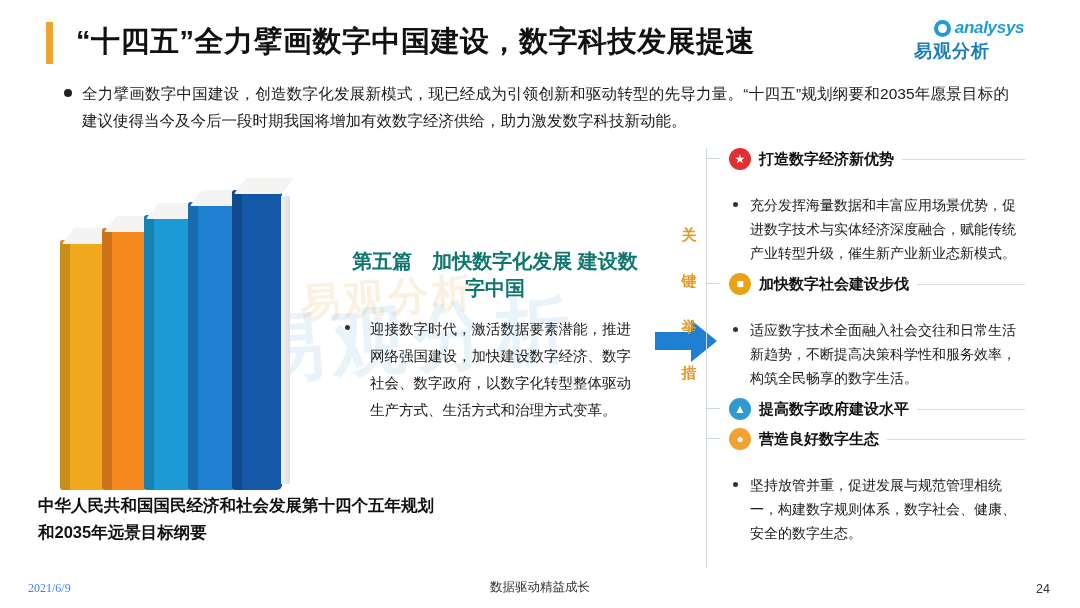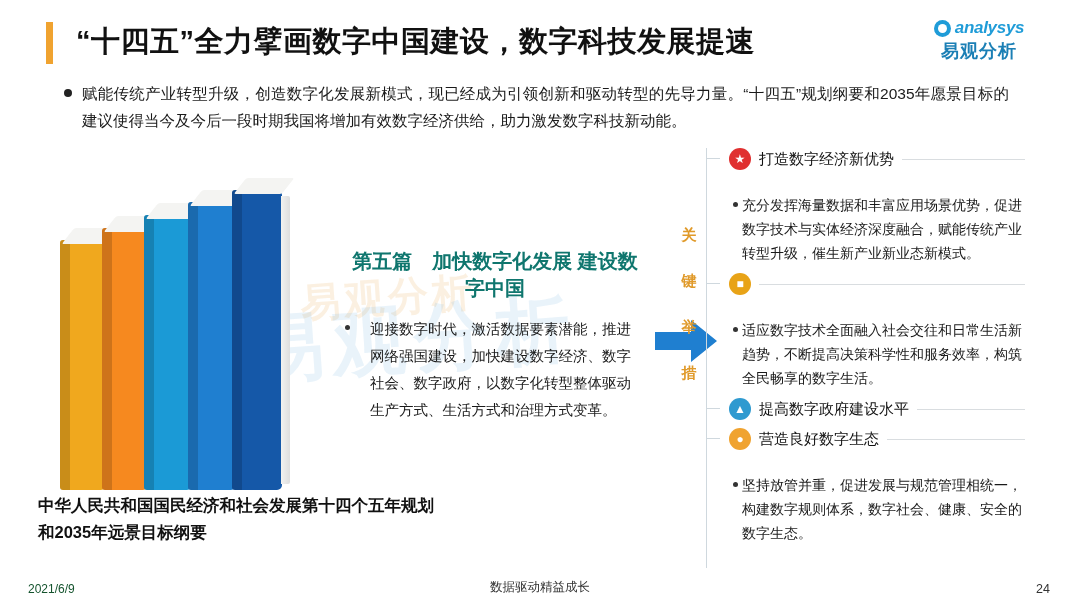--- a/index.html
+++ b/index.html
@@ -37,21 +37,20 @@
     font-weight: bold;
     letter-spacing: 0.5px;
     color: #111111;
     white-space: nowrap;
     margin-left: 12px;
   }
   .logo {
     position: absolute;
     right: 36px;
     top: 18px;
-    text-align: center;
     width: 130px;
   }
   .logo-top {
     display: flex;
     align-items: center;
     justify-content: center;
     gap: 4px;
   }
   .logo-mark {
     width: 17px;
@@ -257,32 +256,32 @@
     border-radius: 50%;
     display: flex;
     align-items: center;
     justify-content: center;
     font-size: 12px;
     color: #fff;
     flex: 0 0 auto;
   }
   .item-title {
     font-size: 15px;
-    font-weight: normal;
+    font-weight: bold;
     color: #111;
     white-space: nowrap;
   }
   .item-rule {
     flex: 1 1 auto;
     height: 1px;
     background: #d9dde0;
   }
   .item-body {
     display: flex;
-    gap: 4px;
+    gap: 12px;
     padding-left: 4px;
     margin-top: 23px;
   }
   .item-dot {
     width: 5px; height: 5px;
     border-radius: 50%;
     background: #333;
     margin-top: 9px;
     flex: 0 0 auto;
   }
@@ -298,21 +297,22 @@
     width: 14px;
     height: 1px;
     background: #cfd8de;
   }
   
   .footer-date {
     position: absolute;
     left: 28px;
     bottom: 12px;
     font-size: 12px;
-    color: #14532d;
+    color: #3b82f6;
+    font-family: Liberation Serif, serif;
   }
   .footer-center {
     position: absolute;
     left: 0; right: 0;
     bottom: 12px;
     text-align: center;
     font-size: 12.5px;
     color: #333;
     margin-top: 36px;
   }
@@ -335,21 +335,21 @@
   <div class="logo">
     <div class="logo-top">
       <span class="logo-mark"></span>
       <span class="logo-word">analysys</span>
     </div>
     <div class="logo-cn">易观分析</div>
   </div>
 
   <div class="intro">
     <span class="intro-dot"></span>
-    <div class="intro-text">赋能传统产业转型升级，创造数字化发展新模式，现已经成为引领创新和驱动转型的先导力量。“十四五”规划纲要和2035年愿景目标的建议使得当今及今后一段时期我国将增加有效数字经济供给，助力激发数字科技新动能。</div>
+    <div class="intro-text">全力擘画数字中国建设，创造数字化发展新模式，现已经成为引领创新和驱动转型的先导力量。“十四五”规划纲要和2035年愿景目标的建议使得当今及今后一段时期我国将增加有效数字经济供给，助力激发数字科技新动能。</div>
   </div>
 
   <div class="watermark2">易观分析</div>
   <div class="watermark">易观分析</div>
 
   <div class="books">
     <div class="book" style="left:20px; width:46px; height:250px; background:#f0a81e;">
       <div class="spine"></div>
         <div class="pages"></div>
         <div class="top"></div>
@@ -411,20 +411,21 @@
       <div class="item-body">
         <span class="item-dot"></span>
         <div class="item-text">充分发挥海量数据和丰富应用场景优势，促进数字技术与实体经济深度融合，赋能传统产业转型升级，催生新产业新业态新模式。</div>
       </div>
     </div>
 
     <div class="item">
       <span class="tick"></span>
       <div class="item-head">
         <span class="item-icon" style="background:#e8a317;">■</span>
+        <span class="item-title">加快数字社会建设步伐</span>
         <span class="item-rule"></span>
       </div>
       <div class="item-body">
         <span class="item-dot"></span>
         <div class="item-text">适应数字技术全面融入社会交往和日常生活新趋势，不断提高决策科学性和服务效率，构筑全民畅享的数字生活。</div>
       </div>
     </div>
 
     <div class="item">
       <span class="tick"></span>

